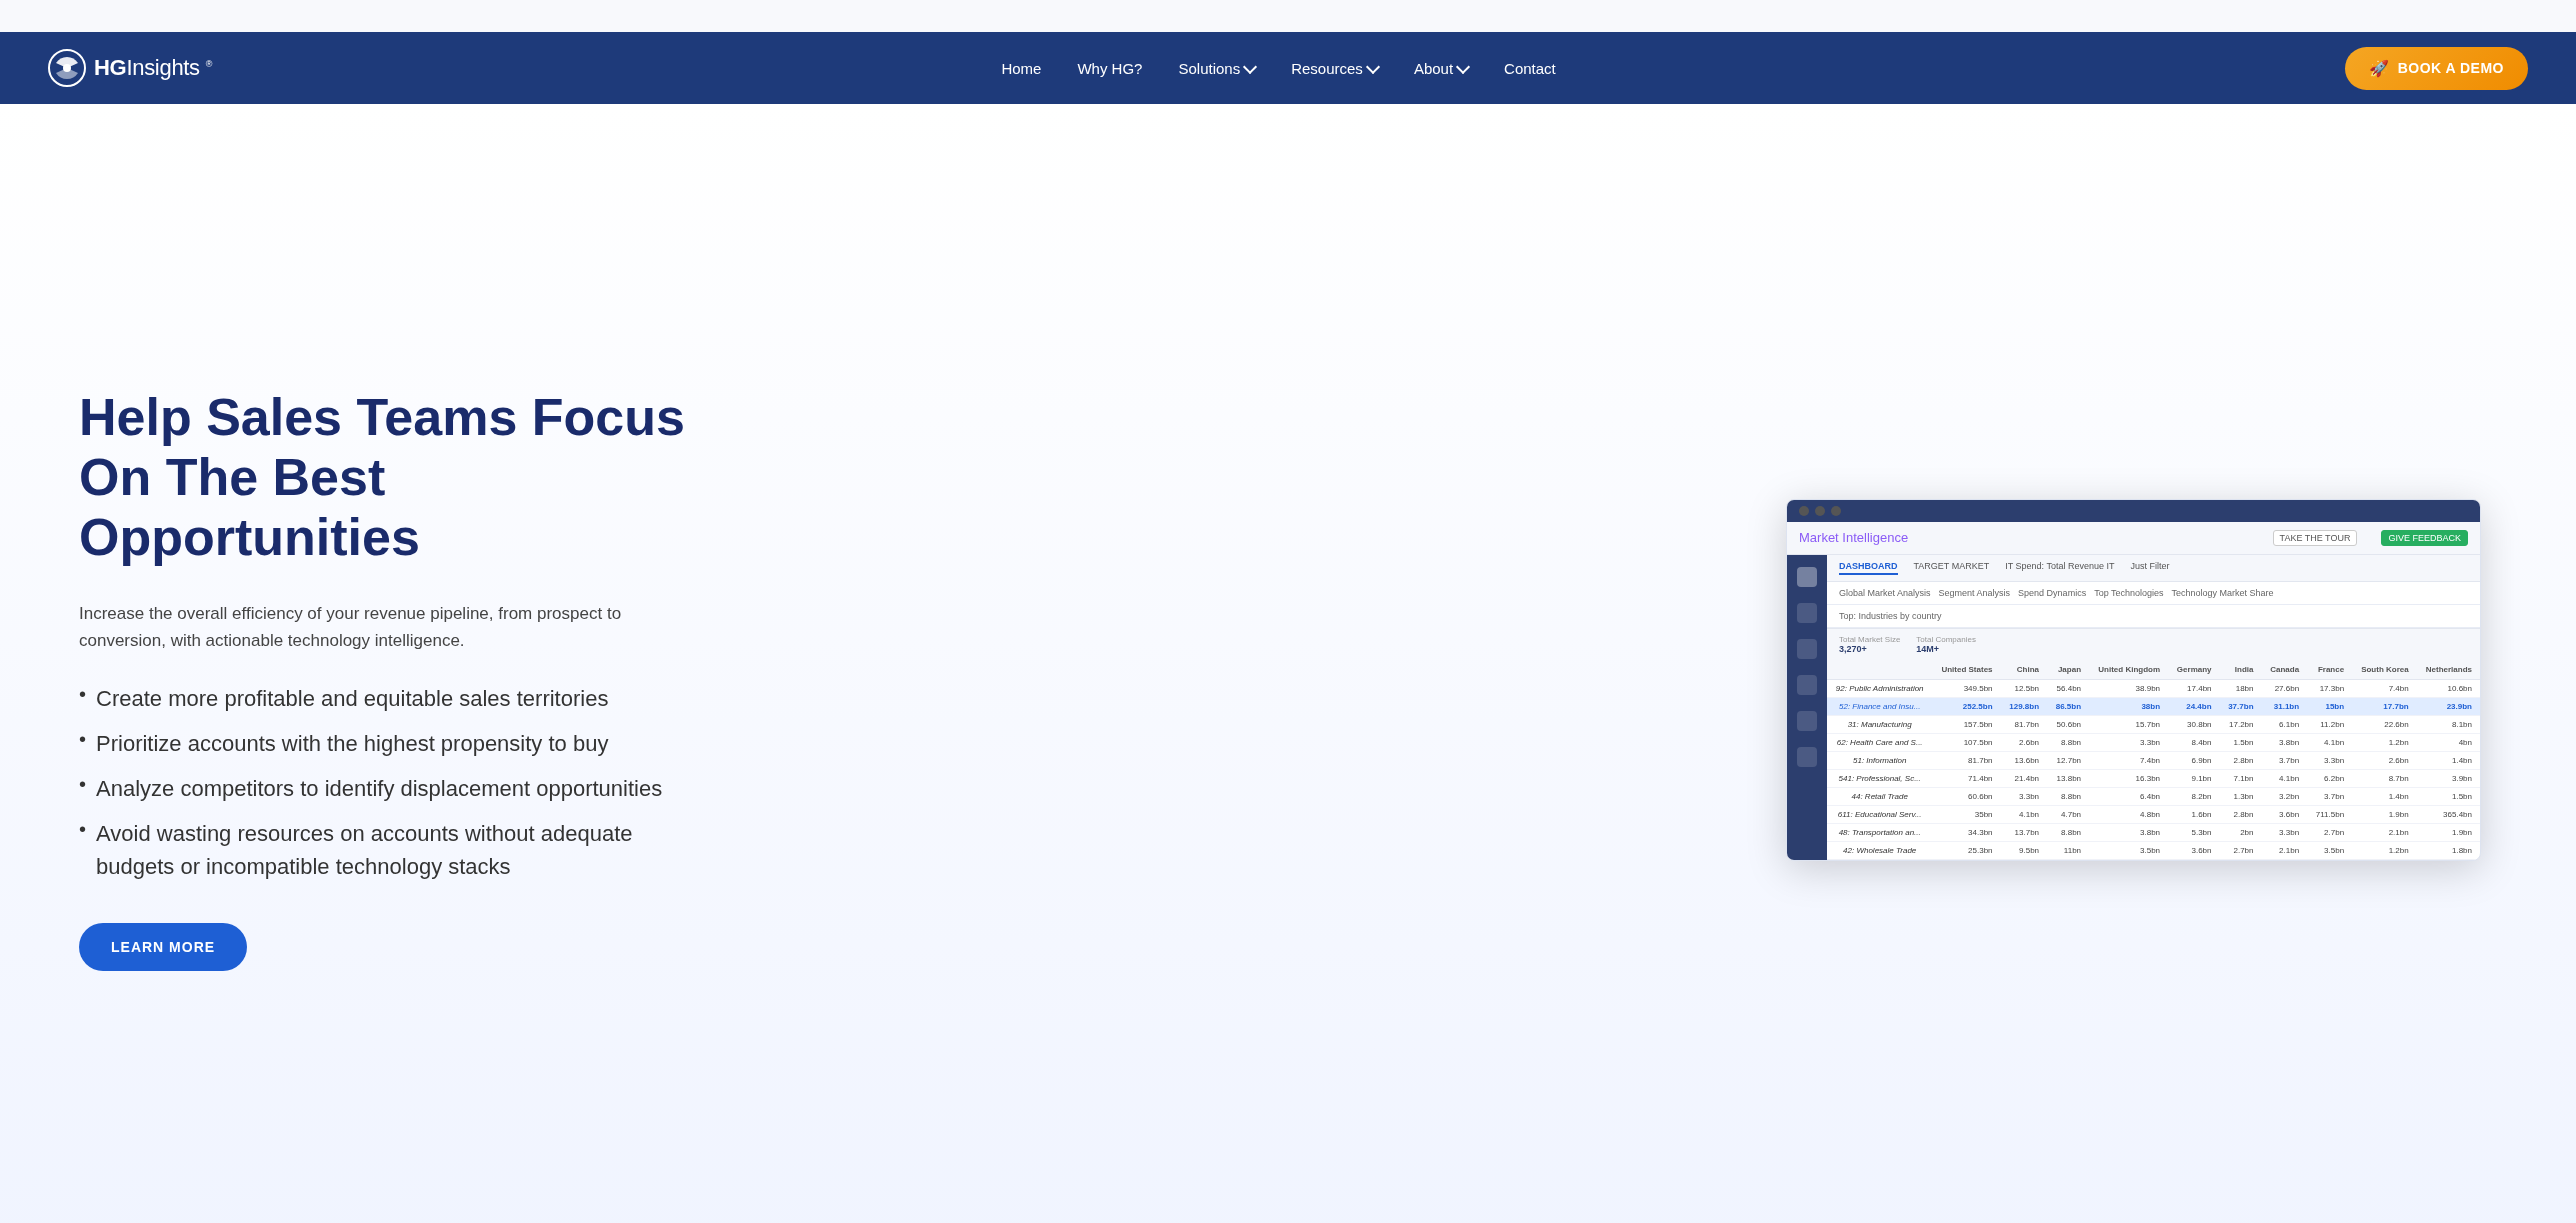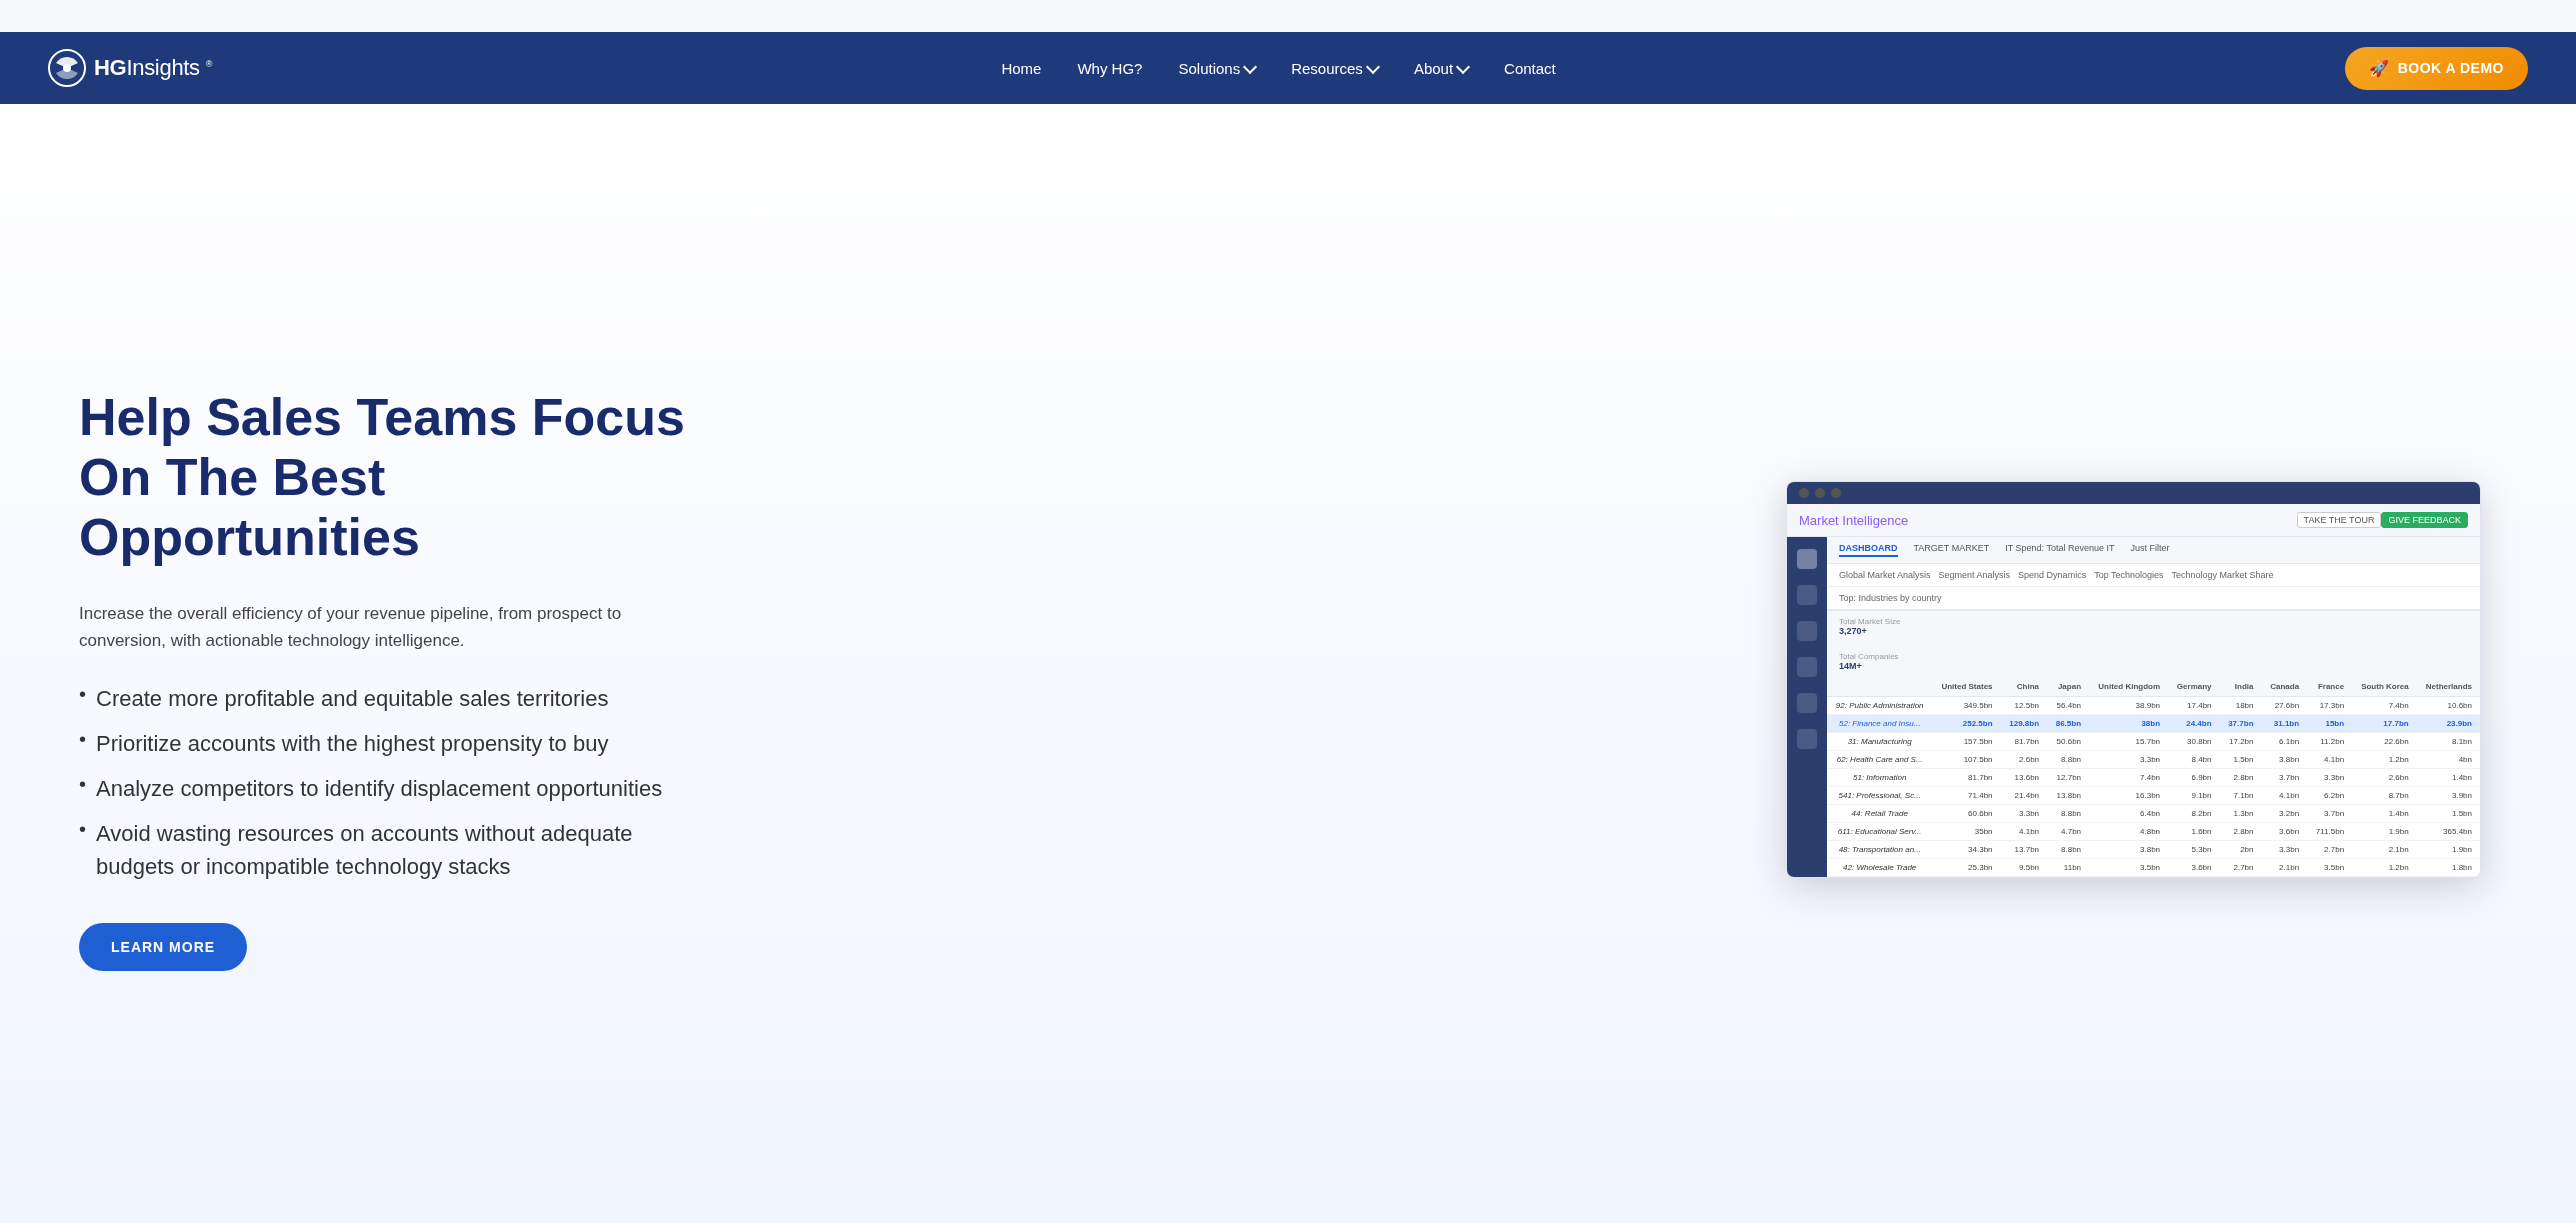--- a/index.html
+++ b/index.html
@@ -174,21 +174,21 @@
       align-items: center;
       justify-content: space-between;
     }
     .dashboard-title {
       font-size: 13px;
       font-weight: 400;
       color: #8b5cf6;
     }
     .dashboard-actions {
       display: flex;
-      gap: 0;
+      gap: 24px;
       align-items: flex-start;
     }
     .action-btn-sm {
       font-size: 9px;
       color: #555;
       background: white;
       border: 1px solid #ccc;
       border-radius: 3px;
       padding: 2px 6px;
       cursor: pointer;
@@ -287,21 +287,20 @@
       font-weight: 600;
     }
     .explore-bar {
       background: #f5f7fb;
       padding: 6px 12px;
       display: flex;
       gap: 16px;
       font-size: 9px;
       color: #555;
       border-top: 1px solid #e2e6ef;
-      flex-direction: column;
     }
     .explore-item {
       display: flex;
       flex-direction: column;
     }
     .explore-label {
       color: #999;
       font-size: 8px;
     }
     .explore-value {

